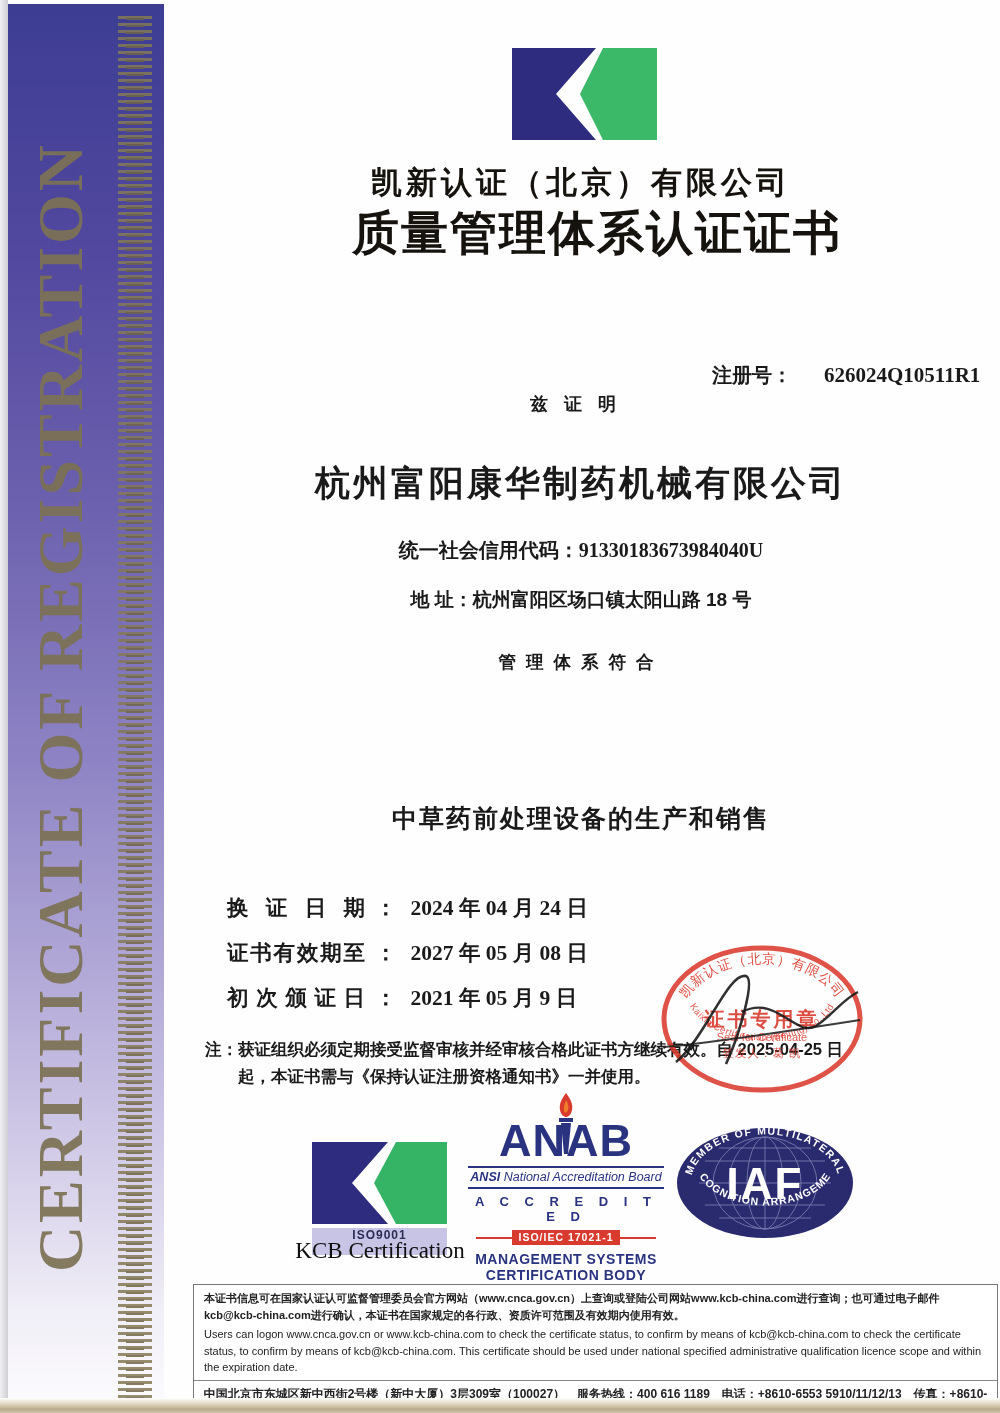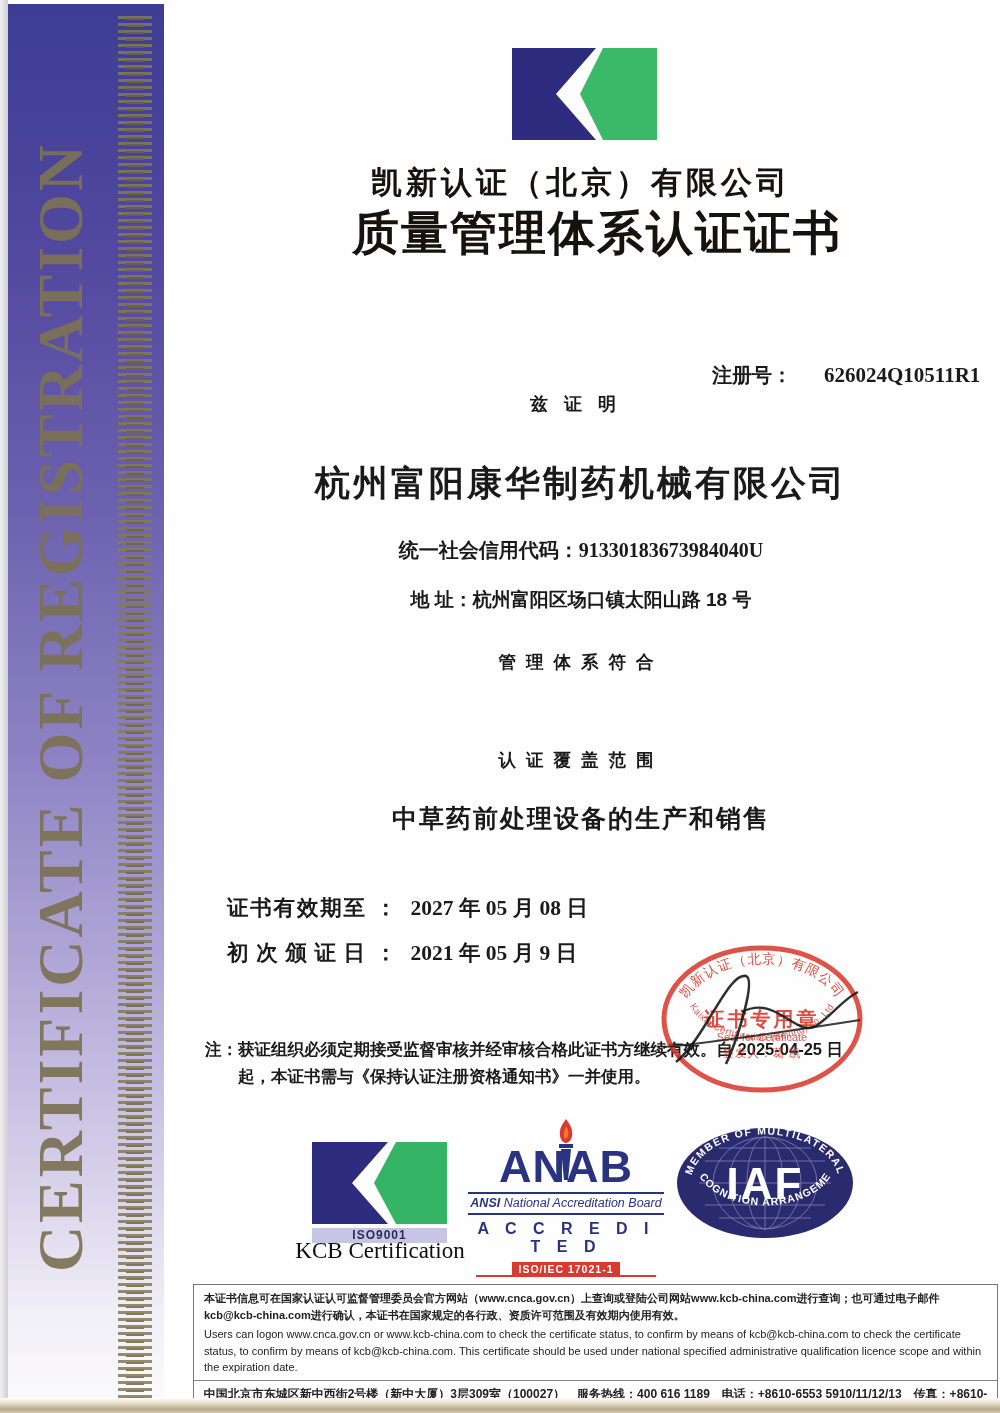--- a/index.html
+++ b/index.html
@@ -48,33 +48,33 @@
   .date-colon{margin:0 14px 0 10px;}
   .date-value{font-family:"Liberation Serif","DejaVu Serif",serif;font-weight:700;}
   
   .note{position:absolute;left:205px;top:1036px;width:670px;font-size:16.5px;
     font-weight:600;line-height:1.65;display:flex;}
   .note-prefix{flex:0 0 auto;}
   
   .seal{position:absolute;left:656px;top:942px;}
   
   .kcb-logo{position:absolute;left:312px;top:1142px;width:135px;}
-  .kcb-iso{margin-top:0;height:15px;background:#c7c4e6;color:#2c2c55;
+  .kcb-iso{margin-top:0;height:27px;background:#c7c4e6;color:#2c2c55;
     font-size:12px;font-weight:700;text-align:center;line-height:15px;letter-spacing:1px;}
   .kcb-name{position:absolute;left:292px;top:1238px;width:176px;text-align:center;
     font-family:"Liberation Serif","DejaVu Serif",serif;font-size:23px;color:#101010;}
   .anab{position:absolute;left:468px;top:1118px;width:196px;text-align:center;color:#293380;}
   .anab-word{position:relative;font-size:45px;font-weight:900;letter-spacing:1px;
-    line-height:1;margin-top:26px;font-family:"Liberation Sans",sans-serif;}
+    line-height:1;font-family:"Liberation Sans",sans-serif;}
   .anab-torch{position:absolute;left:83px;top:-26px;}
   .anab-rule{height:2px;background:#293380;margin:3px 0 2px;}
   .anab-board{font-size:12.5px;font-style:italic;white-space:nowrap;}
   .anab-board b{font-weight:900;text-align:center;}
-  .anab-accredited{font-size:16px;font-weight:600;letter-spacing:6px;margin-top:5px;}
-  .anab-barrow{display:flex;align-items:flex-end;justify-content:center;margin-top:6px;}
+  .anab-accredited{font-size:13px;font-weight:600;letter-spacing:6px;margin-top:5px;}
+  .anab-barrow{display:flex;align-items:center;justify-content:center;margin-top:6px;}
   .anab-line{flex:0 0 36px;height:2px;background:#d93a2e;}
   .anab-bar{background:#d93a2e;color:#fff;font-size:10.5px;font-weight:700;
     padding:1px 7px 2px;letter-spacing:1px;white-space:nowrap;}
   .anab-ms{font-size:14px;font-weight:800;margin-top:6px;letter-spacing:.5px;}
   .anab-cb{font-size:14px;font-weight:800;letter-spacing:.5px;}
   .iaf{position:absolute;left:675px;top:1126px;}
   
   .footer-box{position:absolute;left:193px;top:1284px;width:803px;
     border:1.5px solid #777;background:#fff;font-size:11px;color:#222;}
   .footer-info{padding:5px 10px 4px;}
@@ -109,24 +109,26 @@
     <span>注册号：</span><span class="reg-num">626024Q10511R1</span>
   </div>
 
   <div class="center-col certify">兹证明</div>
   <div class="center-col company">杭州富阳康华制药机械有限公司</div>
   <div class="center-col credit">
     <span>统一社会信用代码：</span><span class="code">91330183673984040U</span>
   </div>
   <div class="center-col addr">地 址：杭州富阳区场口镇太阳山路 18 号</div>
   <div class="center-col conform">管理体系符合</div>
-  <div class="center-col scope-label">认证覆盖范围</div>
   <div class="center-col scope">中草药前处理设备的生产和销售</div>
 
   <div class="dates">
+    <div class="date-row">
+      <span class="date-label">换证日期</span><span class="date-colon">：</span><span class="date-value">2024 年 04 月 24 日</span>
+    </div>
     <div class="date-row">
       <span class="date-label">证书有效期至</span><span class="date-colon">：</span><span class="date-value">2027 年 05 月 08 日</span>
     </div>
     <div class="date-row">
       <span class="date-label">初次颁证日</span><span class="date-colon">：</span><span class="date-value">2021 年 05 月 9 日</span>
     </div>
   </div>
 
   <div class="note">
     <span class="note-prefix">注：</span>

